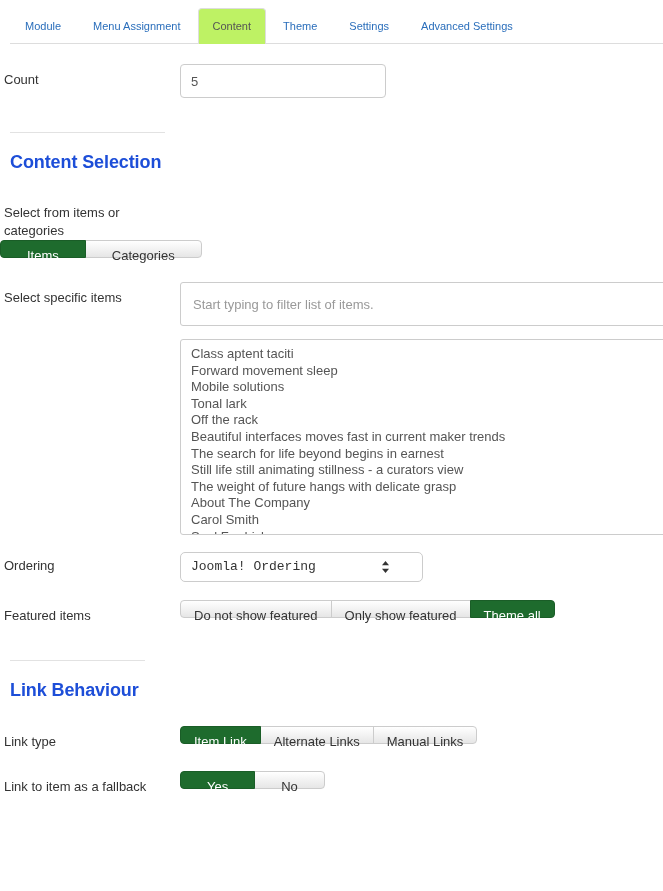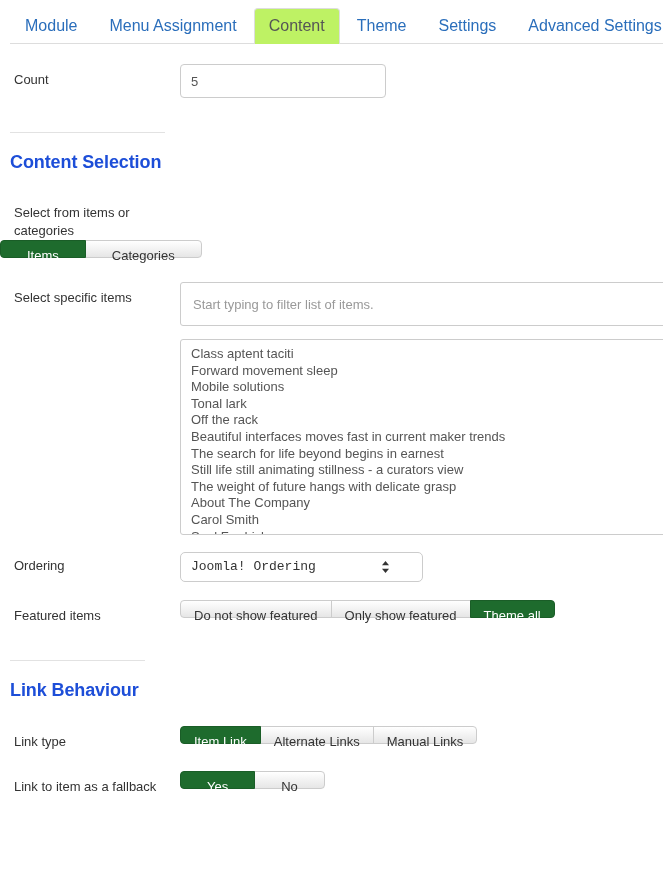--- a/index.html
+++ b/index.html
@@ -38,21 +38,21 @@
     align-items: flex-end;
     height: 44px;
     list-style: none;
     margin: 0;
     padding: 0;
     position: relative;
     z-index: 2;
   }
   .tab {
     padding: 8px 14px 9px 14px;
-    font-size: 16px;
+    font-size: 11px;
     line-height: 18px;
     color: #2a6ebb;
     border: 1px solid transparent;
     border-bottom: none;
     border-radius: 4px 4px 0 0;
     margin-right: 2px;
     background: transparent;
     white-space: nowrap;
     cursor: pointer;
   }
@@ -77,21 +77,21 @@
     padding: 0 0 0 0;
   }
   .row {
     display: flex;
     align-items: flex-start;
     margin-top: 18px;
   }
   .row-label {
     width: 180px;
     flex: none;
-    padding-left: 14px;
+    padding-left: 4px;
     box-sizing: border-box;
     font-size: 13px;
     line-height: 18px;
     color: #333333;
     padding-top: 7px;
   }
   .row-control {
     flex: 1 1 auto;
     min-width: 0;
   }

